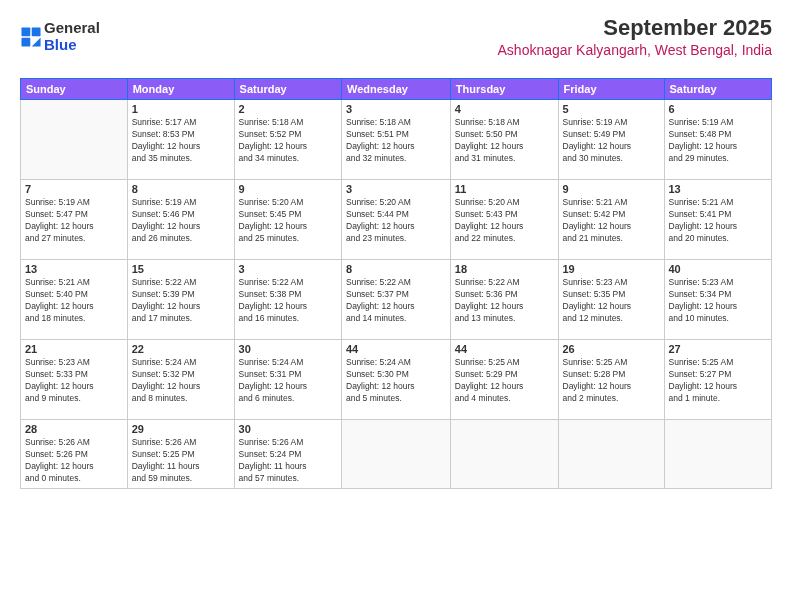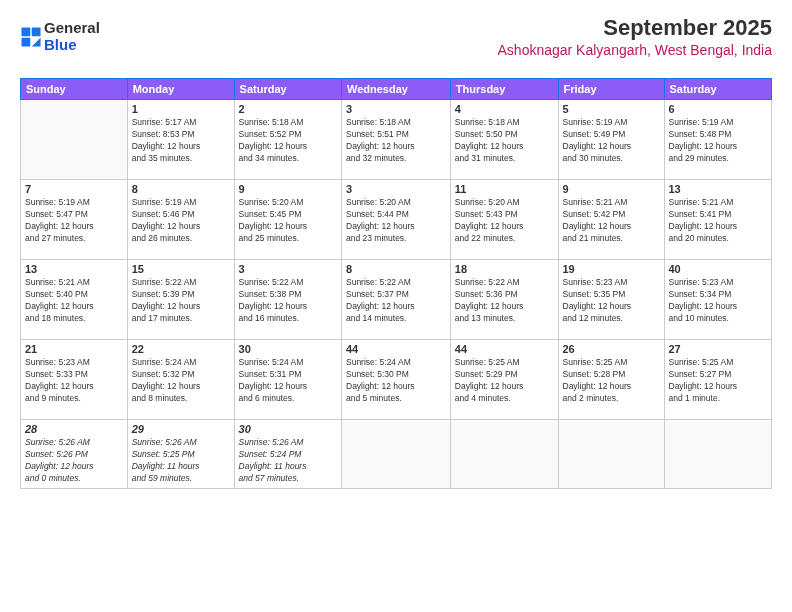--- a/index.html
+++ b/index.html
@@ -83,21 +83,20 @@
     .day-info {
       font-size: 8.5px;
       color: #333;
       line-height: 1.4;
     }
     .empty-cell {
       background: #f9f9f9;
     }
     .last-row td {
       height: 68px;
-      font-style: italic;
     }
   </style>
 </head>
 <body>
 
 <div class="page">
   <div class="header">
     <div class="logo">
       <svg class="logo-icon" viewBox="0 0 30 30">
         <rect x="2" y="2" width="12" height="12" fill="#1a73e8" rx="1"></rect>

